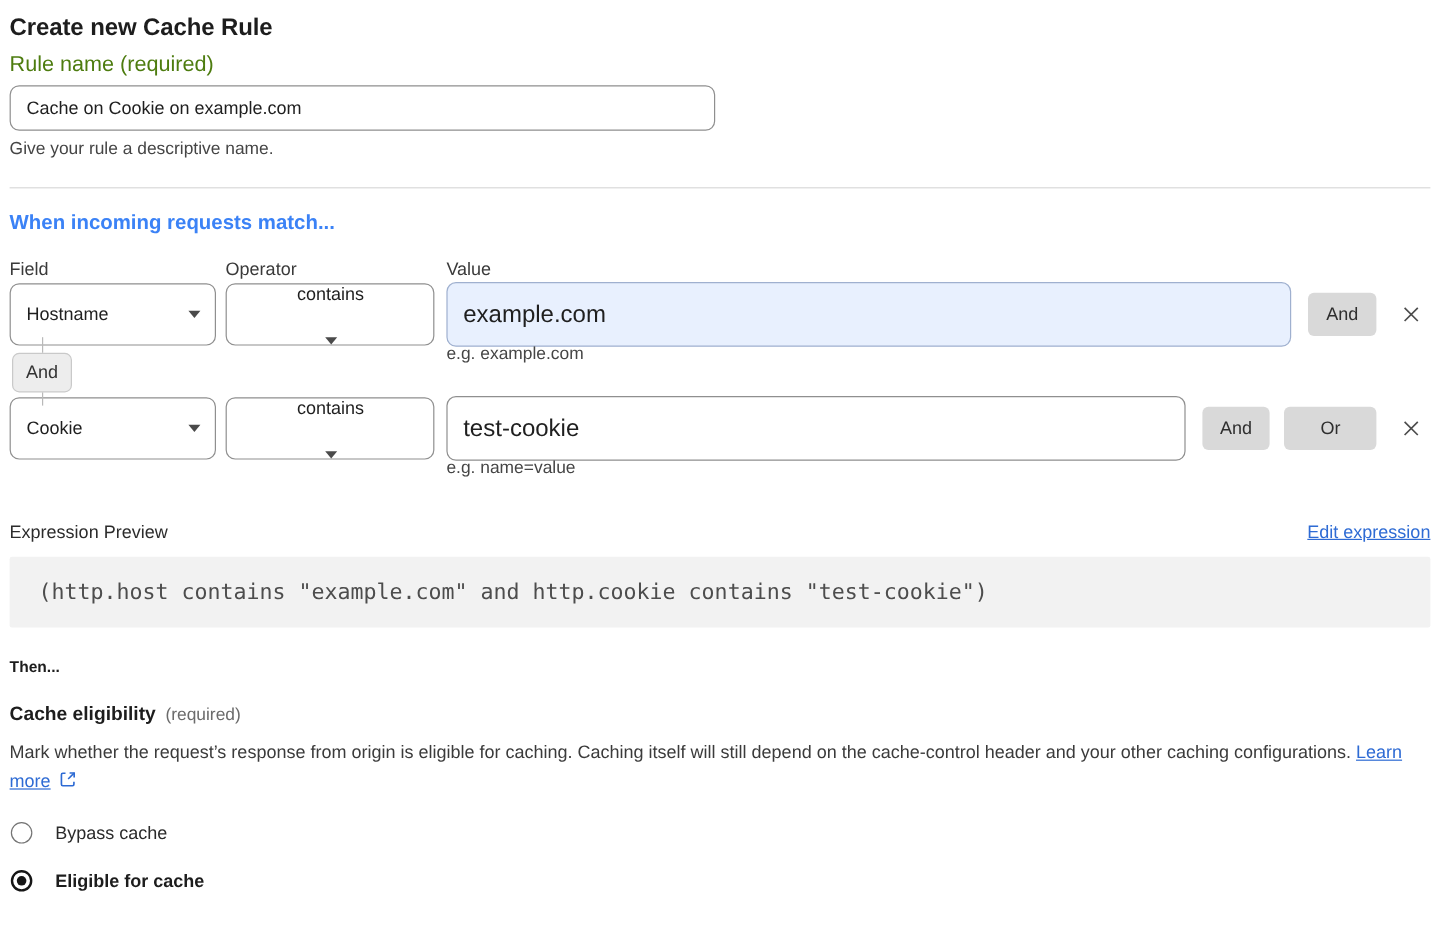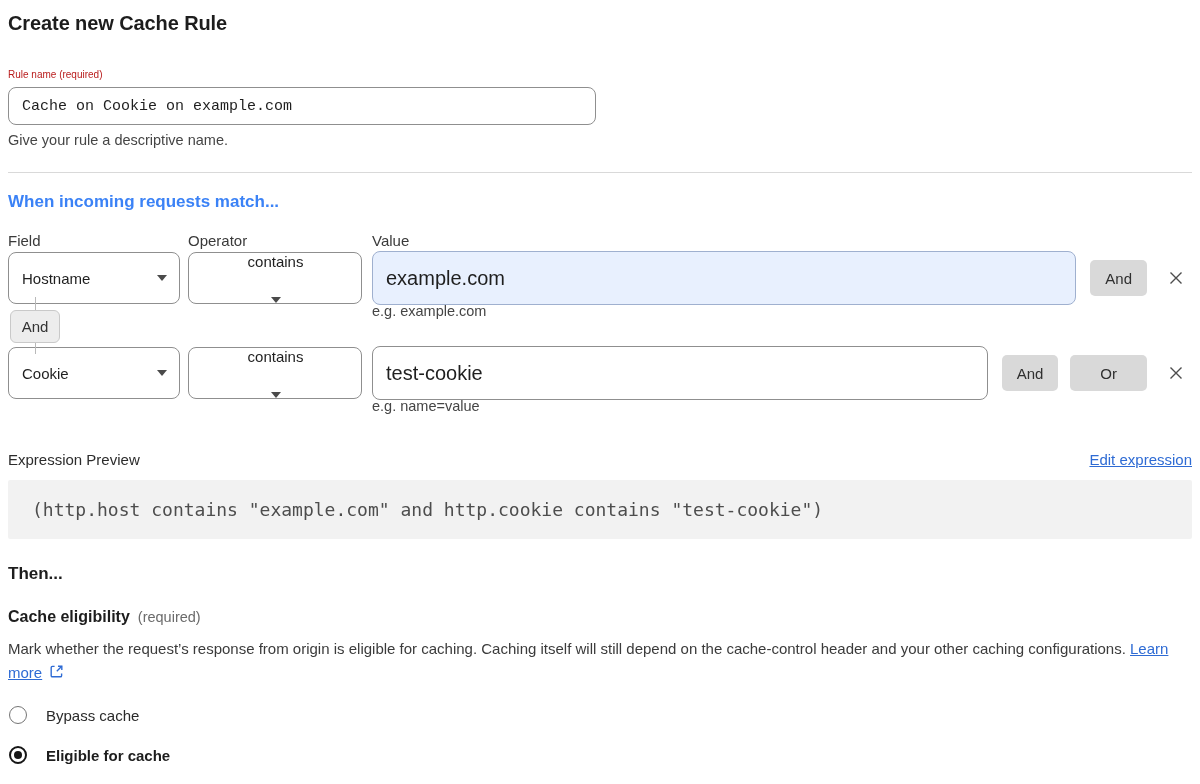--- a/index.html
+++ b/index.html
@@ -11,28 +11,28 @@
     color: #222;
     overflow: hidden;
   }
   .page { padding: 8px 8px 0 8px; width: 1200px; }
 
   .page-title {
     margin: 4px 0 0 0;
     font-size: 20px; font-weight: 700; color: #1d1d1d; letter-spacing: -0.1px;
   }
 
-  .field-label { margin-top: 34px; font-size: 10px; color: #b91c1c; }
+  .field-label { margin-top: 8px; font-size: 18px; color: #4d7c0f; }
 
   .rule-name-input {
     display: block; margin-top: 7px;
     width: 588px; height: 38px;
     border: 1px solid #8f8f8f; border-radius: 8px;
     padding: 0 13px; font-size: 15px; color: #1f1f1f;
-    font-family: Liberation Mono, monospace; background: #fff; outline: none;
+    font-family: Liberation Sans, sans-serif; background: #fff; outline: none;
   }
 
   .help-text { margin-top: 7px; font-size: 14.5px; color: #454545; }
 
   .divider { margin: 24px 0 0 0; border: none; border-top: 1px solid #d9d9d9; height: 0; }
 
   .section-heading { margin: 19px 0 0 0; font-size: 17px; font-weight: 700; color: #3b82f6; }
 
   .columns-row { display: flex; margin-top: 20px; font-size: 15px; color: #3a3a3a; }
   .col-field { width: 180px; }
@@ -97,21 +97,21 @@
 
   .expr-box {
     margin-top: 12px; height: 59px; background: #f2f2f2; border-radius: 2px;
     display: flex; align-items: center; padding: 0 24px;
   }
   .expr-code {
     font-family: "DejaVu Sans Mono", monospace;
     font-size: 18px; color: #4d4d4d; white-space: pre;
   }
 
-  .then-heading { margin: 25px 0 0 0; font-size: 17px; font-weight: 700; color: #1d1d1d; }
+  .then-heading { margin: 25px 0 0 0; font-size: 13px; font-weight: 700; color: #1d1d1d; }
 
   .elig-heading-row { margin-top: 24px; display: flex; align-items: baseline; }
   .elig-heading { margin: 0; font-size: 16px; font-weight: 700; color: #1d1d1d; }
   .required-note { margin-left: 8px; font-size: 14.5px; color: #6b6b6b; }
 
   .description { margin-top: 11px; font-size: 15px; color: #3b3b3b; line-height: 24px; max-width: 1184px; }
   .ext-icon { display: inline-block; vertical-align: -2px; margin-left: 6px; }
 
   .radio-row { display: flex; align-items: center; padding-left: 1px; cursor: pointer; }
   .radio-row.first { margin-top: 19px; }

